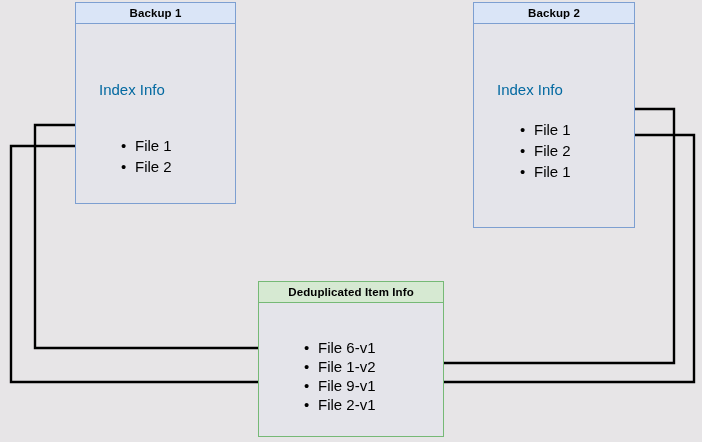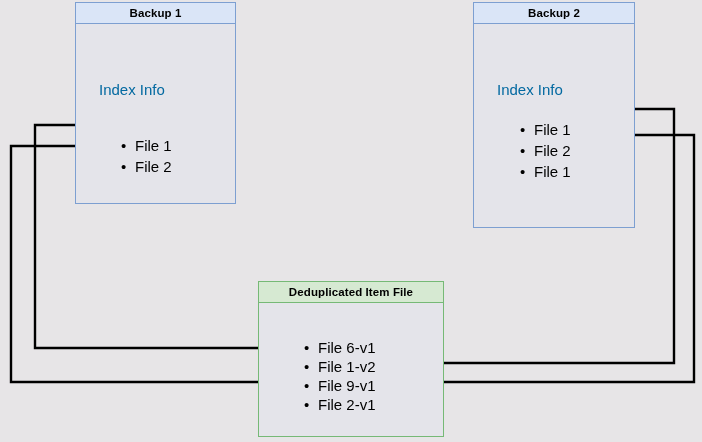--- a/index.html
+++ b/index.html
@@ -178,21 +178,21 @@
         </li>
         <li>
           <span class="bullet">•</span>
           <span>File 1</span>
         </li>
       </ul>
     </div>
   </div>
 
   <div class="box box-green" style="left:258px; top:281px; width:186px; height:156px;">
-    <div class="box-header">Deduplicated Item File</div>
+    <div class="box-header">Deduplicated Item Info</div>
     <div class="box-body">
       <ul class="file-list dedup-list" style="left:43px; top:35px;">
         <li>
           <span class="bullet">•</span>
           <span>File 6-v1</span>
         </li>
         <li>
           <span class="bullet">•</span>
           <span>File 1-v2</span>
         </li>

